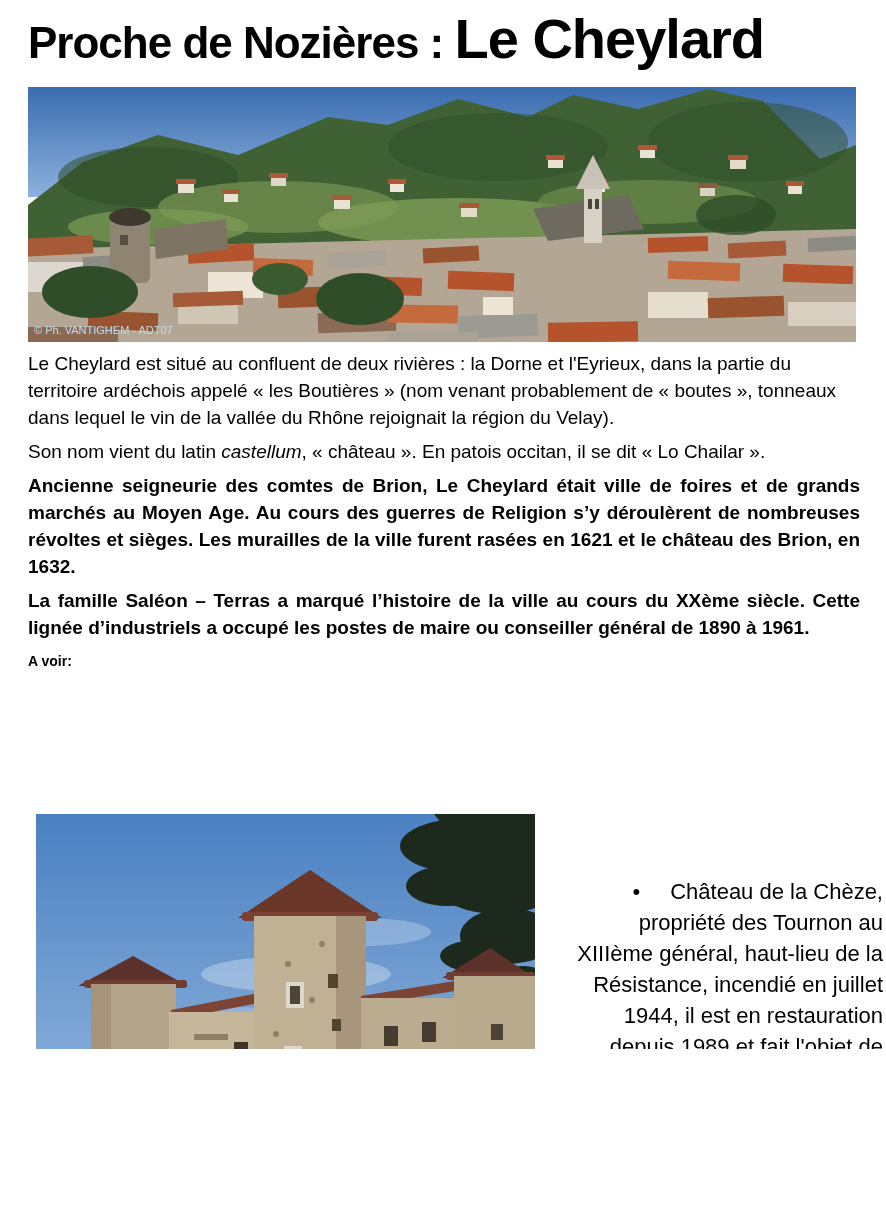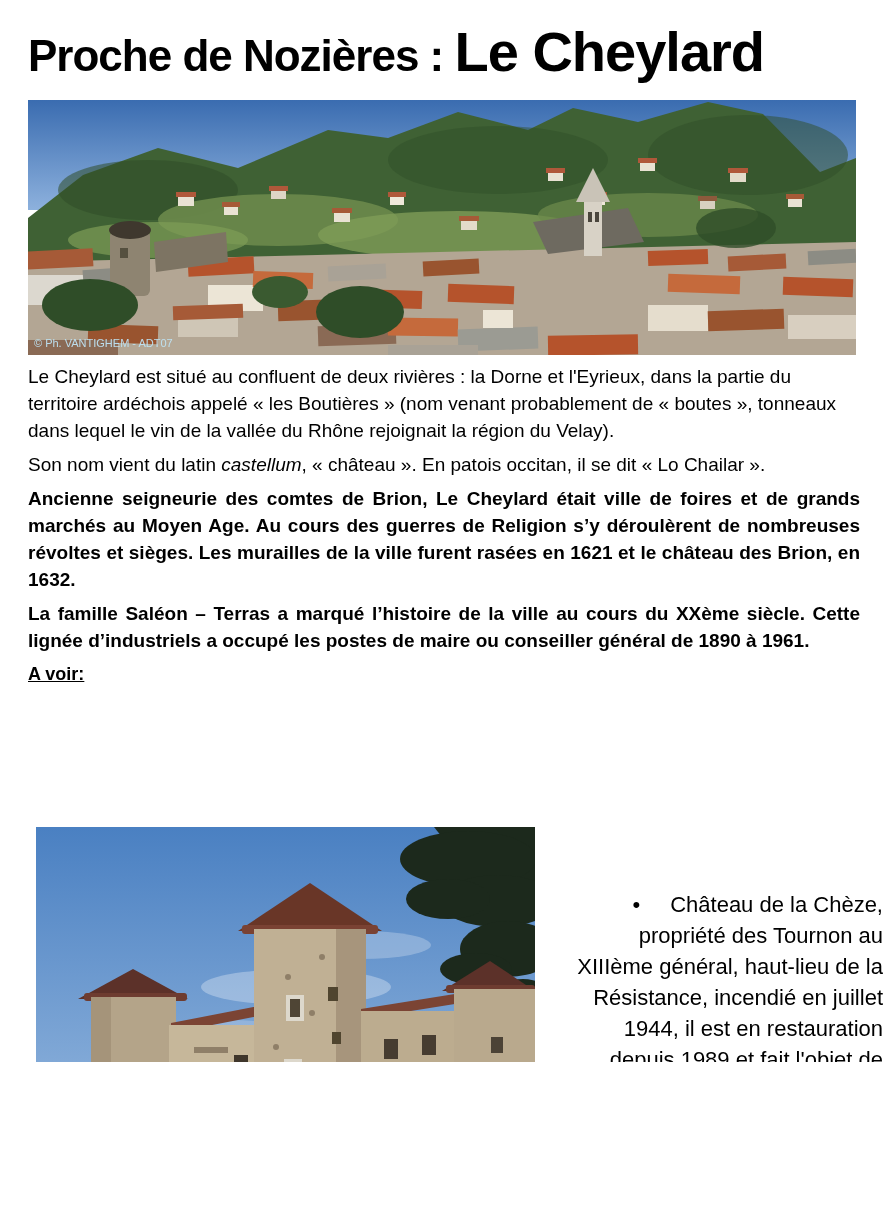--- a/index.html
+++ b/index.html
@@ -1,37 +1,37 @@
 <!DOCTYPE html>
 <html><head>
 <meta charset="utf-8">
 <style>
   * { margin:0; padding:0; box-sizing:border-box; }
   html,body { background:#ffffff; }
   body { font-family:"Liberation Sans", sans-serif; color:#000; }
   .page {
-    position:relative; width:886px; height:1049px; margin:13px auto;
+    position:relative; width:886px; height:1049px; margin:0 auto;
     background:#fff; overflow:hidden;padding-left:30px;
   }
   .title { position:absolute; left:28px; top:6px; white-space:nowrap; letter-spacing:-1px; }
   .title .t-small { font-size:44px; font-weight:bold; }
   .title .t-big   { font-size:56px; font-weight:bold; }
   .photo { position:absolute; display:block; }
   .photo svg { display:block; }
   #village-photo { left:28px; top:87px; width:828px; height:255px; }
   #castle-photo  { left:36px; top:814px; width:499px; height:398px; }
   .body-text {
     position:absolute; left:28px; top:350px; width:832px;
     font-size:19px; line-height:27px;
   }
   .body-text p { margin:0 0 7px 0; }
   .p-justify { text-align:justify;font-weight:bold; }
   .italic { font-style:italic; }
   .section-heading {
-    font-size:18px; font-weight:bold; text-decoration:underline; margin-top:6px;
+    font-size:14px; font-weight:bold; margin-top:6px;
   }
   .bullet-col {
     position:absolute; left:543px; top:876px; width:340px;
     font-size:22px; line-height:31px;
   }
   .bullet-line { white-space:nowrap;text-align:right; }
   .bullet-marker { display:inline-block; width:18px; }
   .bullet-gap { display:inline-block; width:30px; }
 </style>
 </head>

